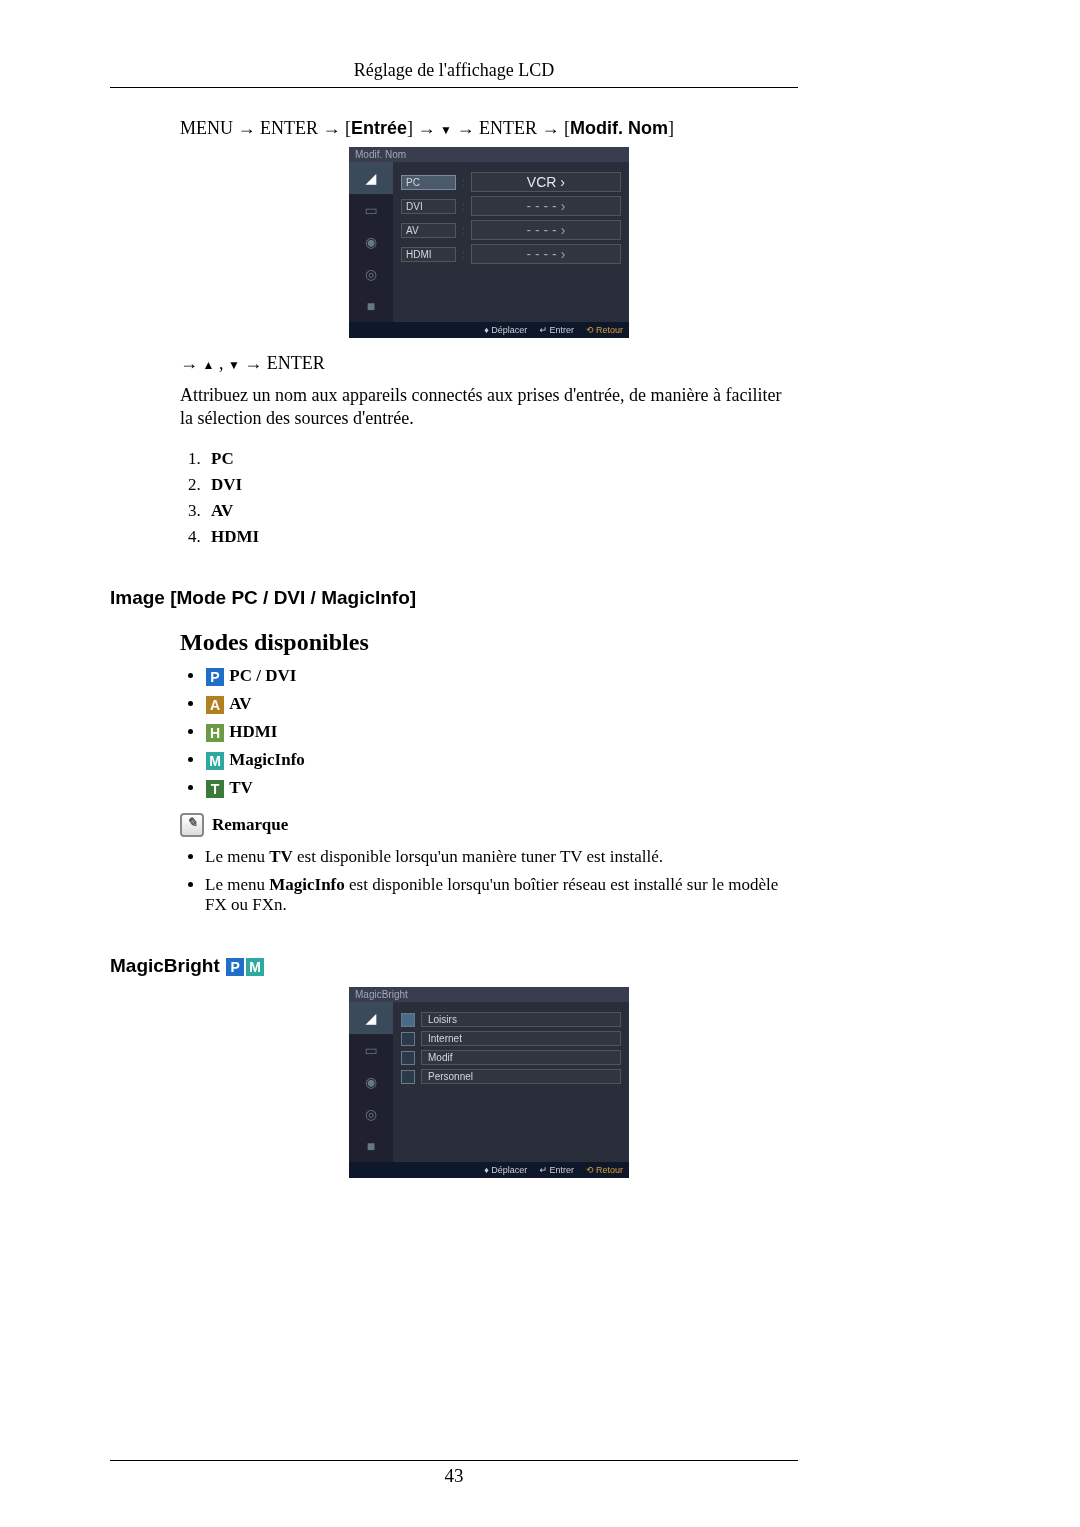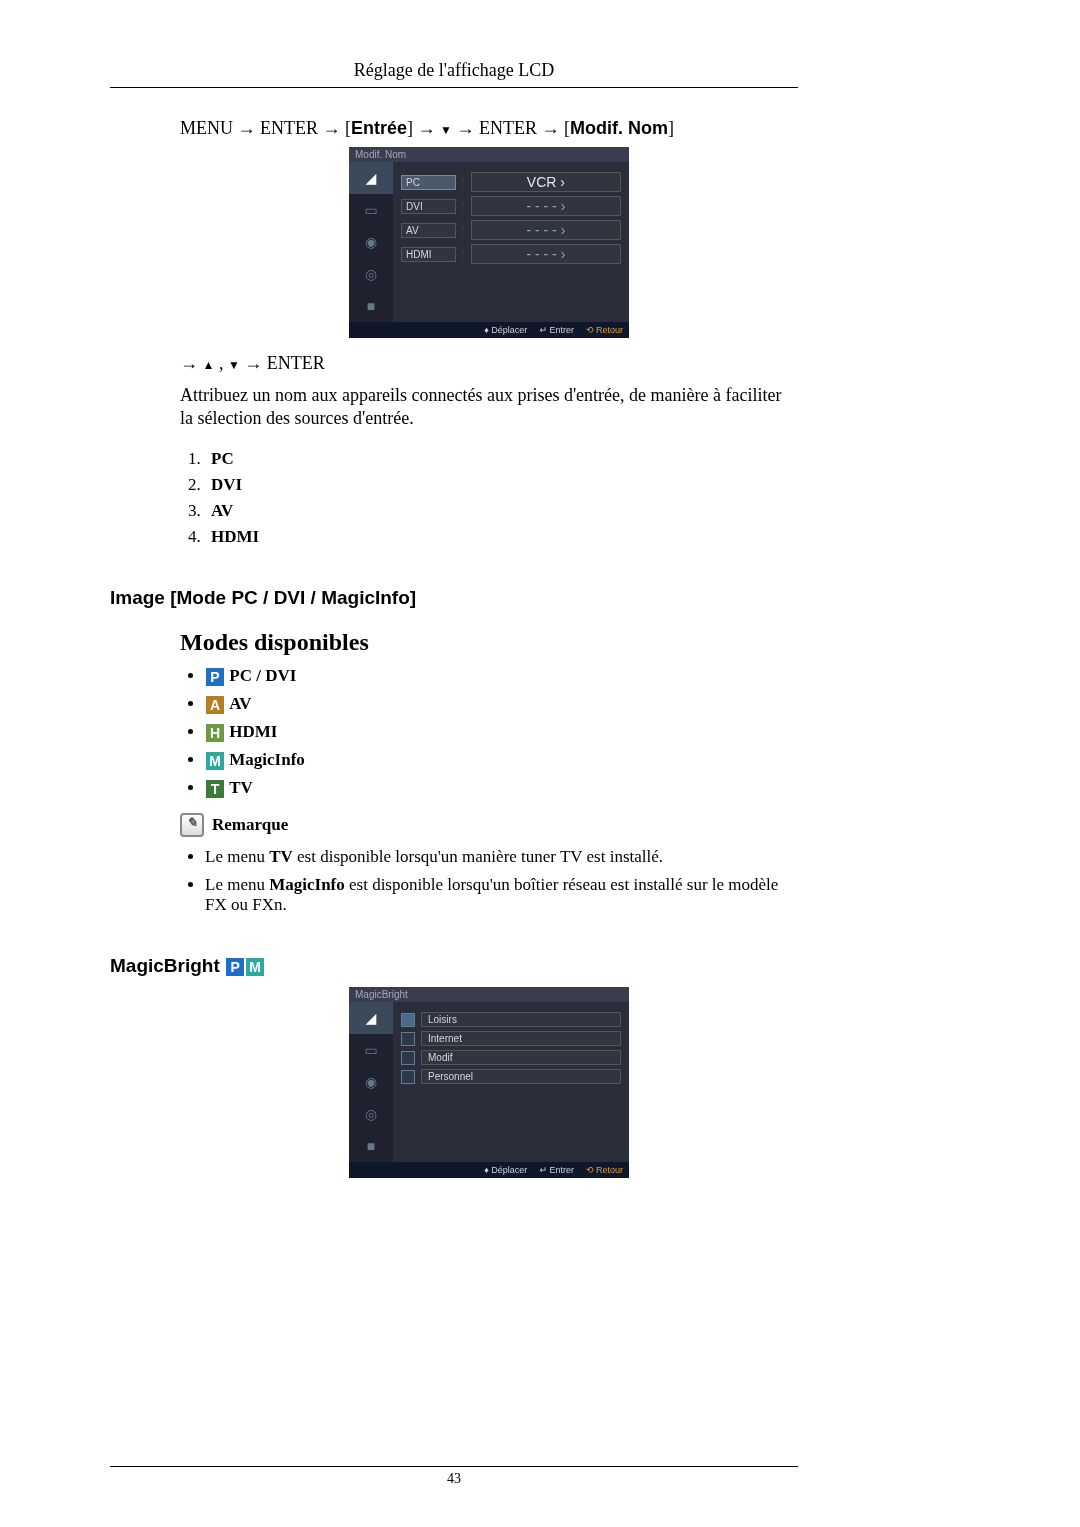--- a/index.html
+++ b/index.html
@@ -214,21 +214,21 @@
   }
   .inline-tv { font-family: "Times New Roman", serif; }
   .footer {
     position: absolute;
     left: 110px;
     right: 110px;
     bottom: 40px;
     border-top: 1px solid #000;
     text-align: center;
     padding-top: 4px;
-    font-size: 14px;
+    font-size: 19px;
   }
   .tri-down { font-size: 12px; }
   .tri-up { font-size: 12px; }
 </style>
 </head>
 <body>
 
 <div class="page">
 
   <div class="header">Réglage de l'affichage LCD</div>

